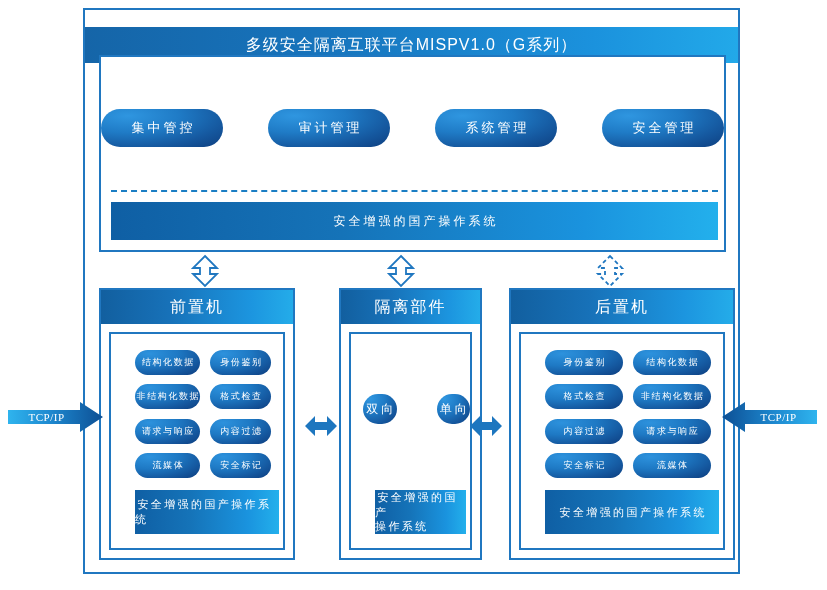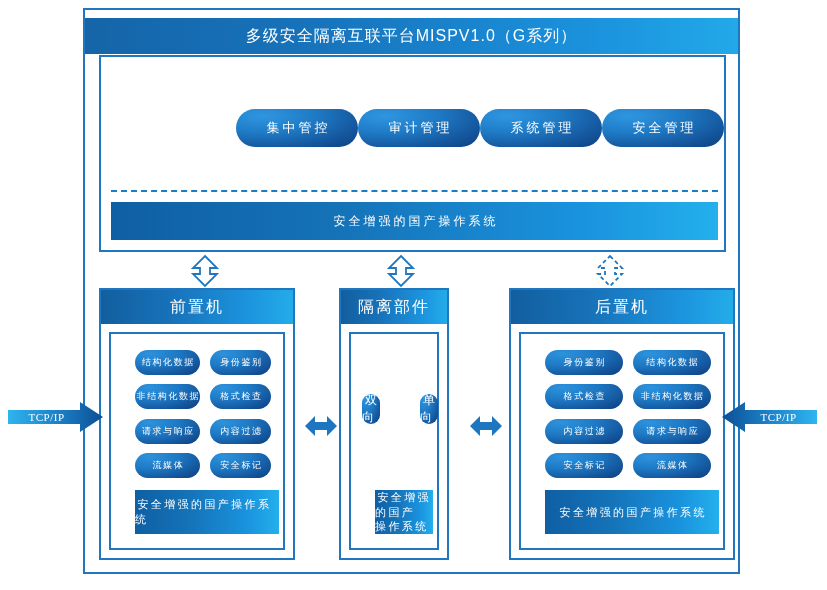--- a/index.html
+++ b/index.html
@@ -19,21 +19,21 @@
   
   .platform-frame {
     position: absolute;
     left: 83px; top: 8px;
     width: 657px; height: 566px;
     border: 2px solid #2077c0;
     background: #ffffff;
   }
   .platform-title {
     position: absolute;
-    left: 0; top: 8px;
+    left: 0; top: 17px;
     width: 100%; height: 36px;
     background: linear-gradient(90deg, #1565a8 0%, #1773bb 35%, #1b92dd 78%, #22a9e9 100%);
     color: #ffffff;
     font-size: 16px;
     letter-spacing: 1px;
     display: flex; align-items: center; justify-content: center;
     white-space: nowrap;
   }
 
   
@@ -52,21 +52,21 @@
     color: #ffffff;
     font-size: 16px;
     letter-spacing: 2px;
     display: flex; align-items: center; justify-content: center;
   }
   .mgmt-pill-row {
     position: absolute;
     left: 0; top: 52px;
     width: 100%;
     display: flex;
-    justify-content: flex-end;
+    justify-content: space-between;
     align-items: center;
   }
   .pill-lg {
     width: 122px; height: 38px;
     border-radius: 19px;
     background:
       radial-gradient(ellipse at 22% 18%, #2f96e0 0%, #1f7bc6 38%, #15589f 72%, #0e3f80 100%);
     color: #ffffff;
     font-size: 13px;
     letter-spacing: 3px;
@@ -253,21 +253,21 @@
           <div class="pill-sm">格式检查</div>
           <div class="pill-sm">请求与响应</div>
           <div class="pill-sm">内容过滤</div>
           <div class="pill-sm">流媒体</div>
           <div class="pill-sm">安全标记</div>
         </div>
         <div class="os-bar-sm">安全增强的国产操作系统</div>
       </div>
     </div>
 
-    <div class="machine" style="left:254px; top:278px; width:110px; height:272px;">
+    <div class="machine" style="left:254px; top:278px; width:143px; height:272px;">
       <div class="machine-header">隔离部件</div>
       <div class="machine-inner">
         <div class="mid-pill-wrap">
           <div class="pill-md">双向</div>
           <div class="pill-md">单向</div>
         </div>
         <div class="os-bar-sm" style="white-space:pre-line;">安全增强的国产
 操作系统</div>
       </div>
     </div>

